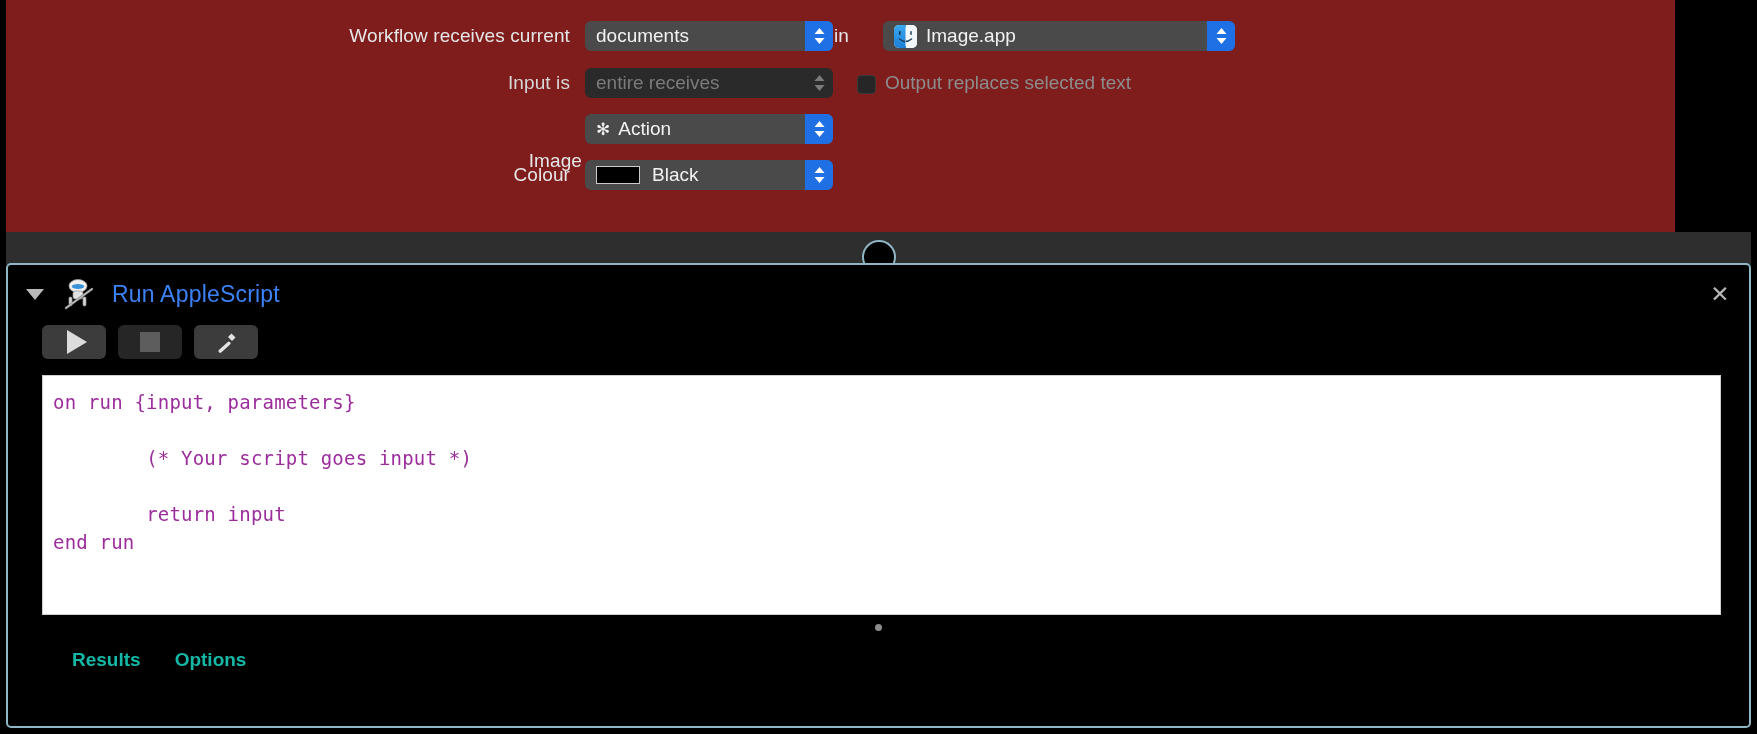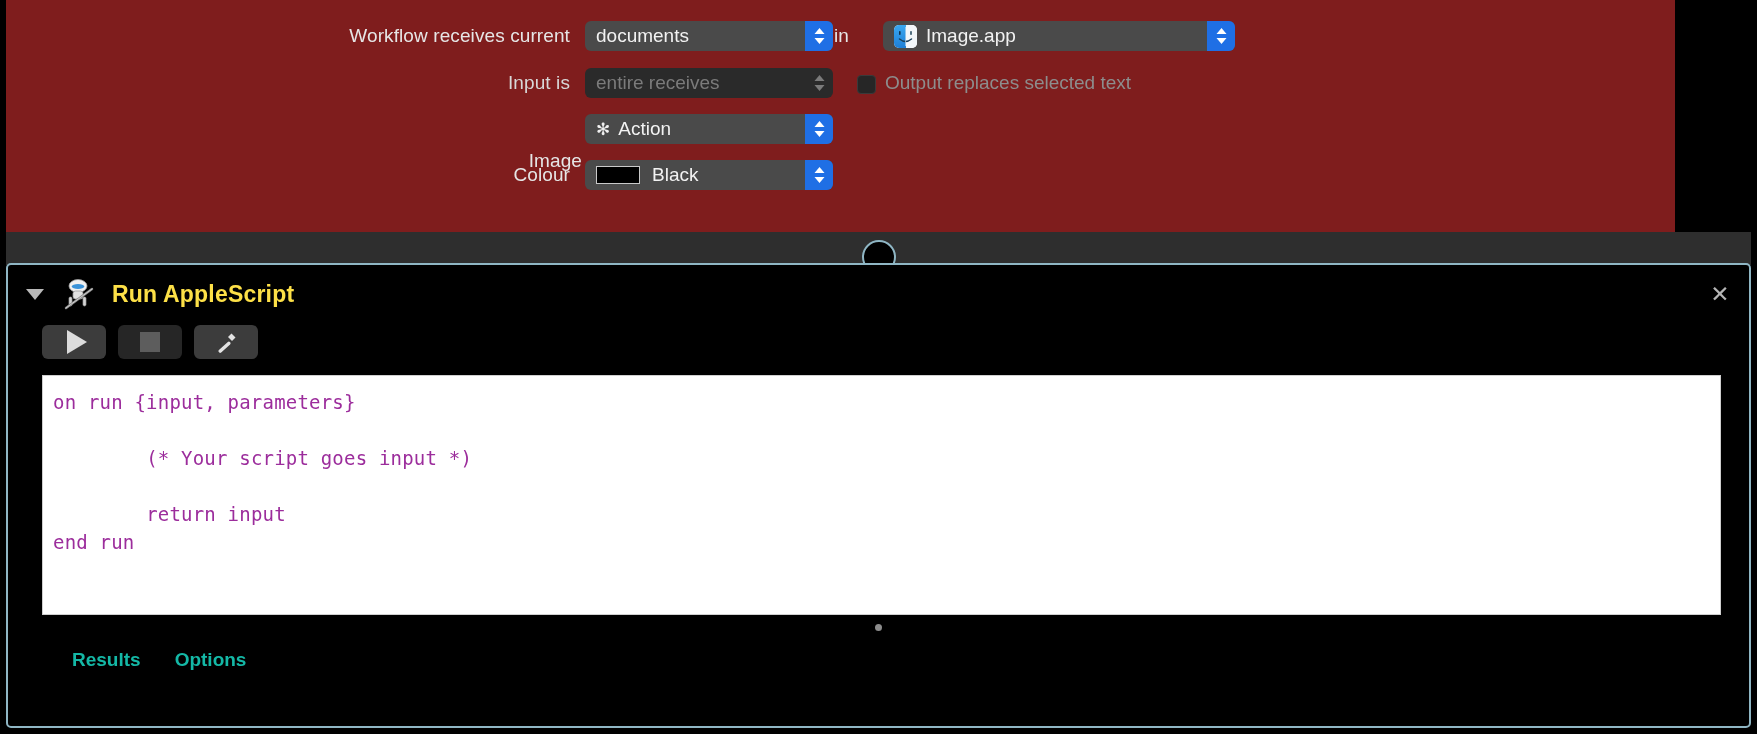--- a/index.html
+++ b/index.html
@@ -192,22 +192,22 @@
   }
 
   .robot-icon {
     width: 34px; height: 34px;
     margin-right: 16px;
     flex-shrink: 0;
   }
 
   .action-title {
     font-size: 23px;
-    font-weight: bold;
-    color: #fde047;
+    font-weight: normal;
+    color: #3b82f6;
     letter-spacing: 0.2px;
   }
 
   .close-x {
     position: absolute;
     right: 18px;
     top: 50%;
     transform: translateY(-50%);
     width: 22px; height: 22px;
     color: #b5b5b5;

